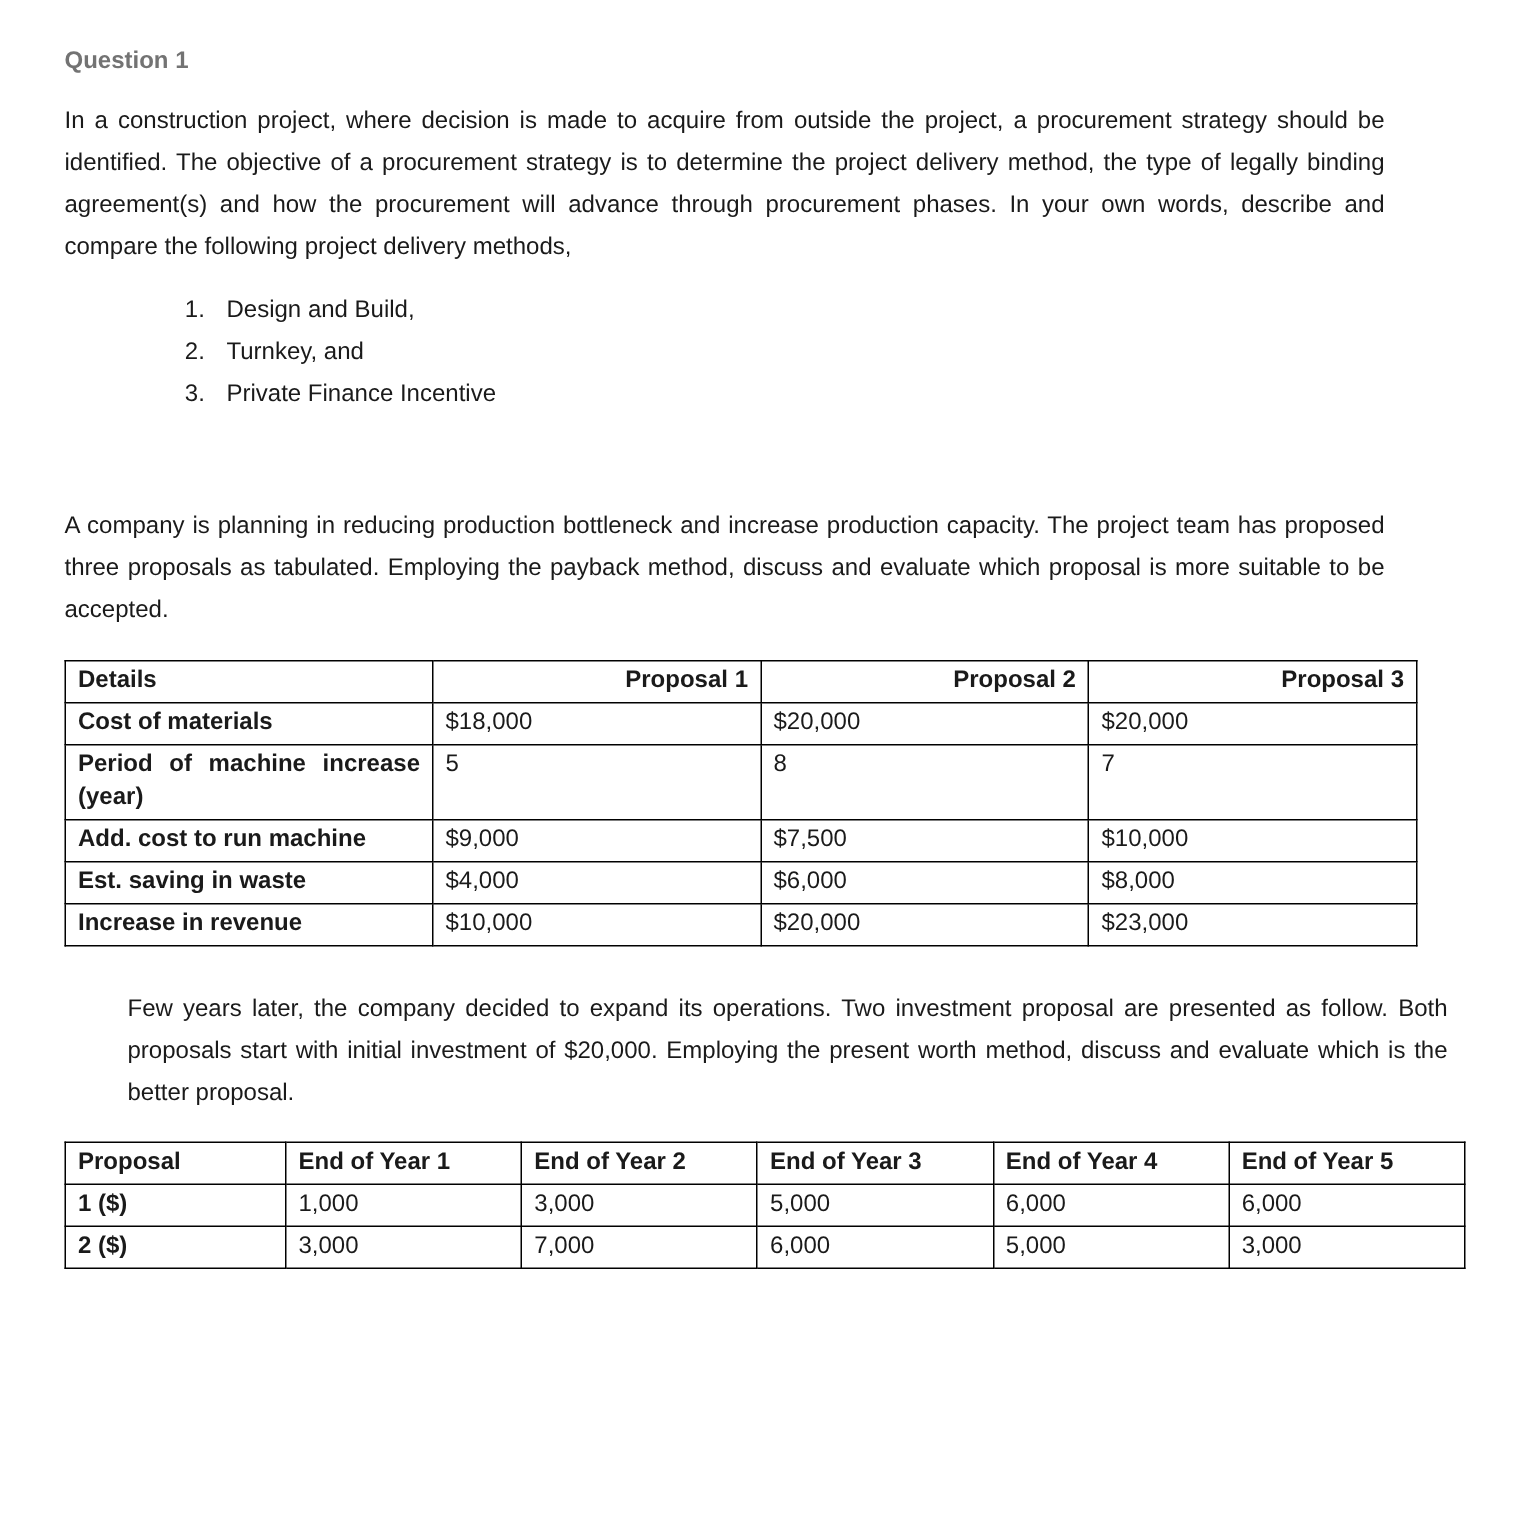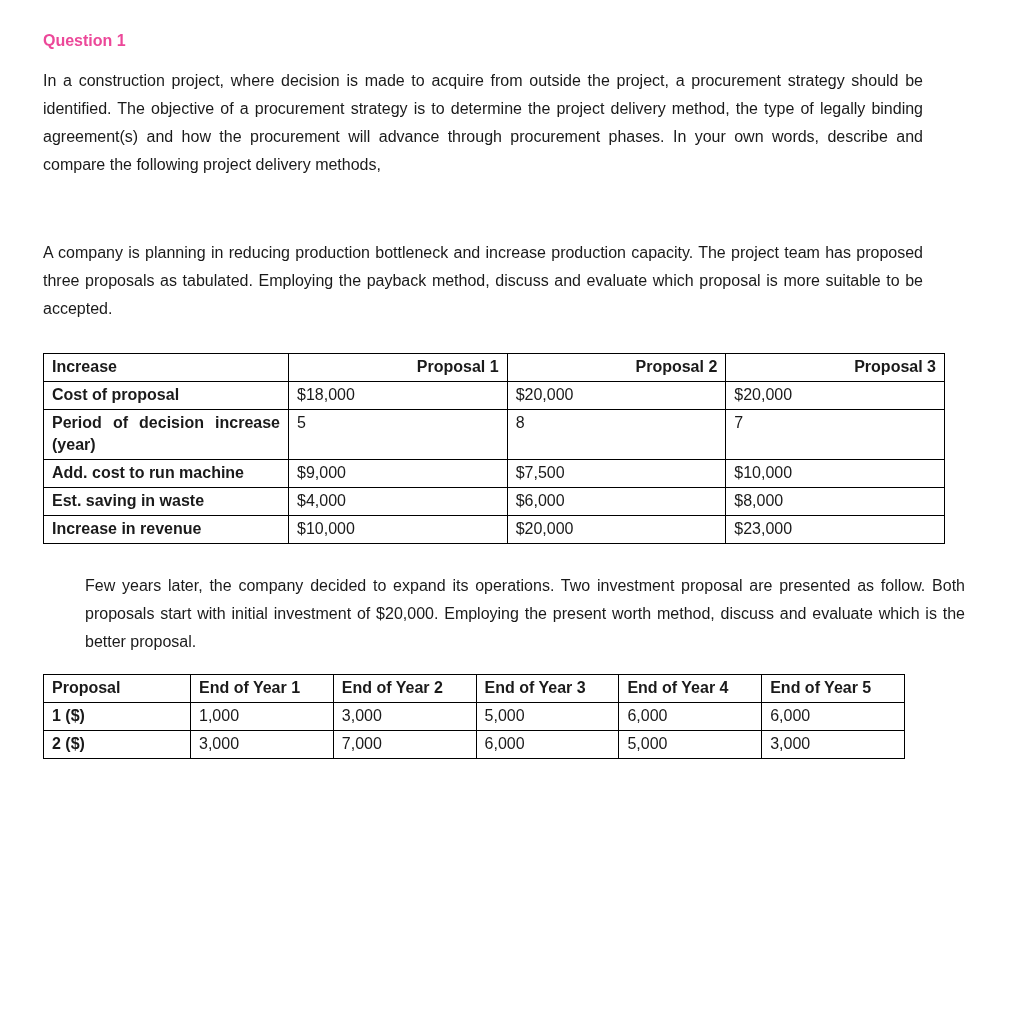--- a/index.html
+++ b/index.html
@@ -11,41 +11,41 @@
     color: #1a1a1a;
     font-size: 16px;
   }
   .page {
     padding: 32px 79px 40px 43px;
   }
   .q-heading {
     font-size: 16px;
     font-weight: bold;
     margin: 0 0 17px 0;
-    color: #ec4899;
+    color: #737373;
   }
   .body-par {
     width: 880px;
     line-height: 28px;
     text-align: justify;
     margin: 0 0 14px 0;
   }
   ol.method-list {
     width: 880px;
     margin: 14px 0 0 0;
     padding-left: 98px;
     line-height: 28px;
   }
   ol.method-list li {
     padding-left: 10px;
   }
   .section-q2 {
     margin-top: 60px;
   }
-  .pre-table-par { margin-bottom: 30px; }
+  .pre-table-par { margin-bottom: 19px; }
   .mid-par { margin-top: 28px; margin-bottom: 18px; margin-left: 42px; }
 
   table {
     border-collapse: collapse;
     table-layout: fixed;
     font-size: 16px;
   }
   th, td {
     border: 1px solid #000;
     padding: 2px 8px 3px 8px;
@@ -63,57 +63,62 @@
   }
   #proposals-table th { text-align: right; }
   #proposals-table td { text-align: left; }
   #proposals-table td:first-child {
     font-weight: bold;
     text-align: justify;
   }
   #proposals-table th:first-child { text-align: left; }
 
   
-  #investment-table { width: 862px; }
+  #investment-table { width: 934px; }
   #investment-table th, #investment-table td { text-align: left; }
   #investment-table th:first-child,
   #investment-table td:first-child { width: 147px; }
   #investment-table td:first-child { font-weight: bold; }
 </style>
 </head>
 <body>
 
 <div class="page">
 
   <section>
     <h2 class="q-heading">Question 1</h2>
     <p class="body-par">In a construction project, where decision is made to acquire from outside the project, a procurement strategy should be identified.  The objective of a procurement strategy is to determine the project delivery method, the type of legally binding agreement(s) and how the procurement will advance through procurement phases.  In your own words, describe and compare the following project delivery methods,</p>
+    <ol class="method-list">
+      <li>Design and Build,</li>
+      <li>Turnkey, and</li>
+      <li>Private Finance Incentive</li>
+    </ol>
   </section>
 
   <section class="section-q2">
     <p class="body-par pre-table-par">A company is planning in reducing production bottleneck and increase production capacity.  The project team has proposed three proposals as tabulated.  Employing the payback method, discuss and evaluate which proposal is more suitable to be accepted.</p>
 
     <table id="proposals-table">
         <thead>
           <tr>
-            <th>Increase</th>
+            <th>Details</th>
             <th>Proposal 1</th>
             <th>Proposal 2</th>
             <th>Proposal 3</th>
           </tr>
         </thead>
         <tbody>
           <tr>
-            <td>Cost of proposal</td>
+            <td>Cost of materials</td>
             <td>$18,000</td>
             <td>$20,000</td>
             <td>$20,000</td>
           </tr>
           <tr>
-            <td>Period of decision increase (year)</td>
+            <td>Period of machine increase (year)</td>
             <td>5</td>
             <td>8</td>
             <td>7</td>
           </tr>
           <tr>
             <td>Add. cost to run machine</td>
             <td>$9,000</td>
             <td>$7,500</td>
             <td>$10,000</td>
           </tr>

